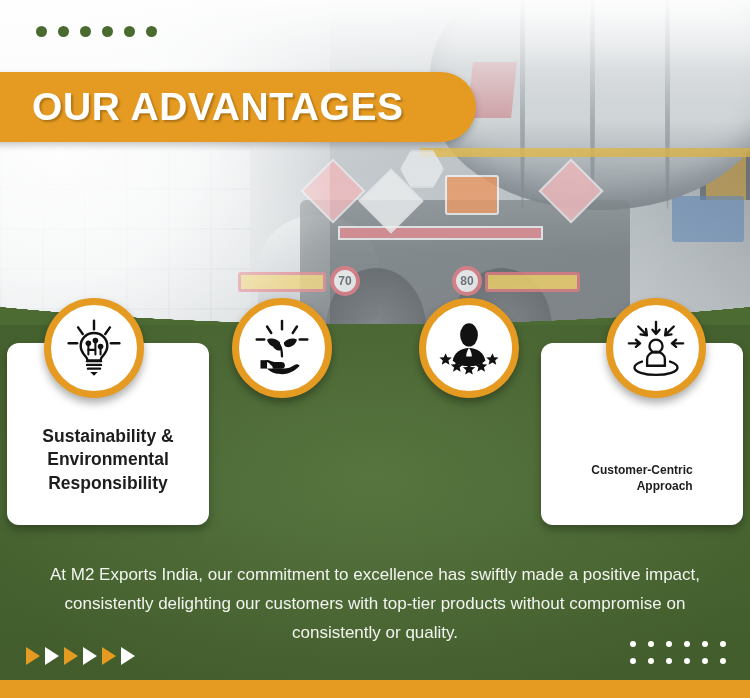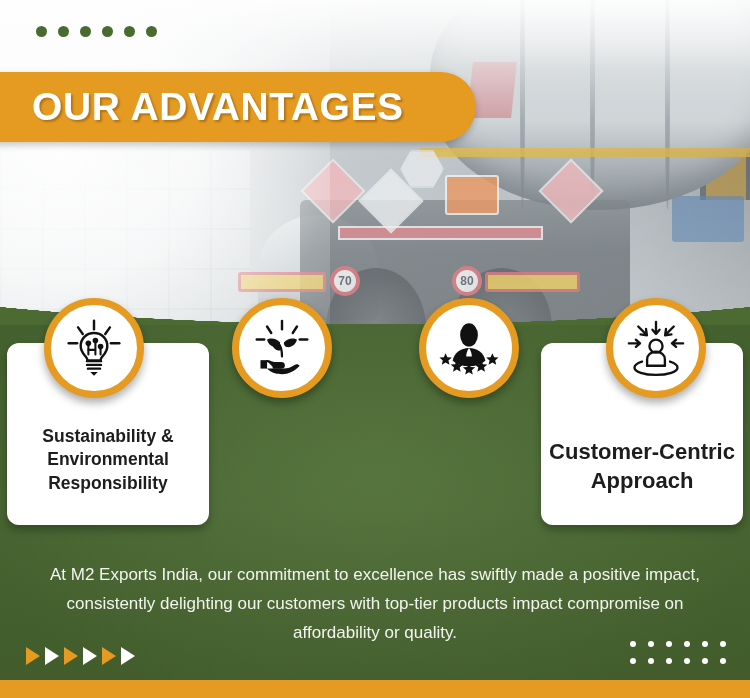--- a/index.html
+++ b/index.html
@@ -239,21 +239,21 @@
   }
   .card-label {
     text-align: center;
     font-size: 17.5px;
     font-weight: bold;
     line-height: 1.33;
     color: #1d1d1d;
     padding: 0 5px;
     white-space: pre-line;
   }
-  .card.c4 .card-label { font-size: 22px; padding: 0 1px; }
+  .card.c4 .card-label { font-size: 12px; padding: 0 1px; text-align: right; }
 
   
   .badge {
     position: absolute;
     width: 100px; height: 100px;
     border-radius: 50%;
     background: #ffffff;
     border: 7px solid #e59a22;
     box-shadow: 0 5px 9px rgba(0,0,0,.32);
     z-index: 22;
@@ -450,21 +450,21 @@
         <path d="M4 26h12M11.5 22.2L16 26l-4.5 3.8"></path>
         <path d="M62 26H50M54.5 22.2L50 26l4.5 3.8"></path>
         <circle cx="33" cy="29" r="7"></circle>
         <path d="M23.5 50v-7c0-4.7 4.2-8 9.5-8s9.5 3.3 9.5 8v7"></path>
         <path d="M18 45.5c-5 1.6-8 4-8 6.5 0 4.3 10.3 7.8 23 7.8s23-3.5 23-7.8c0-2.5-3-4.9-8-6.5"></path>
         <path d="M23.5 50h19"></path>
       </svg>
     </span>
   </div>
 
-  <div class="para">At M2 Exports India, our commitment to excellence has swiftly made a positive impact, consistently delighting our customers with top-tier products impact compromise on affordability or quality.</div>
+  <div class="para">At M2 Exports India, our commitment to excellence has swiftly made a positive impact, consistently delighting our customers with top-tier products without compromise on consistently or quality.</div>
 
   <div class="arrows">
     <i></i>
     <i class="w"></i>
     <i></i>
     <i class="w"></i>
     <i></i>
     <i class="w"></i>
   </div>
 

